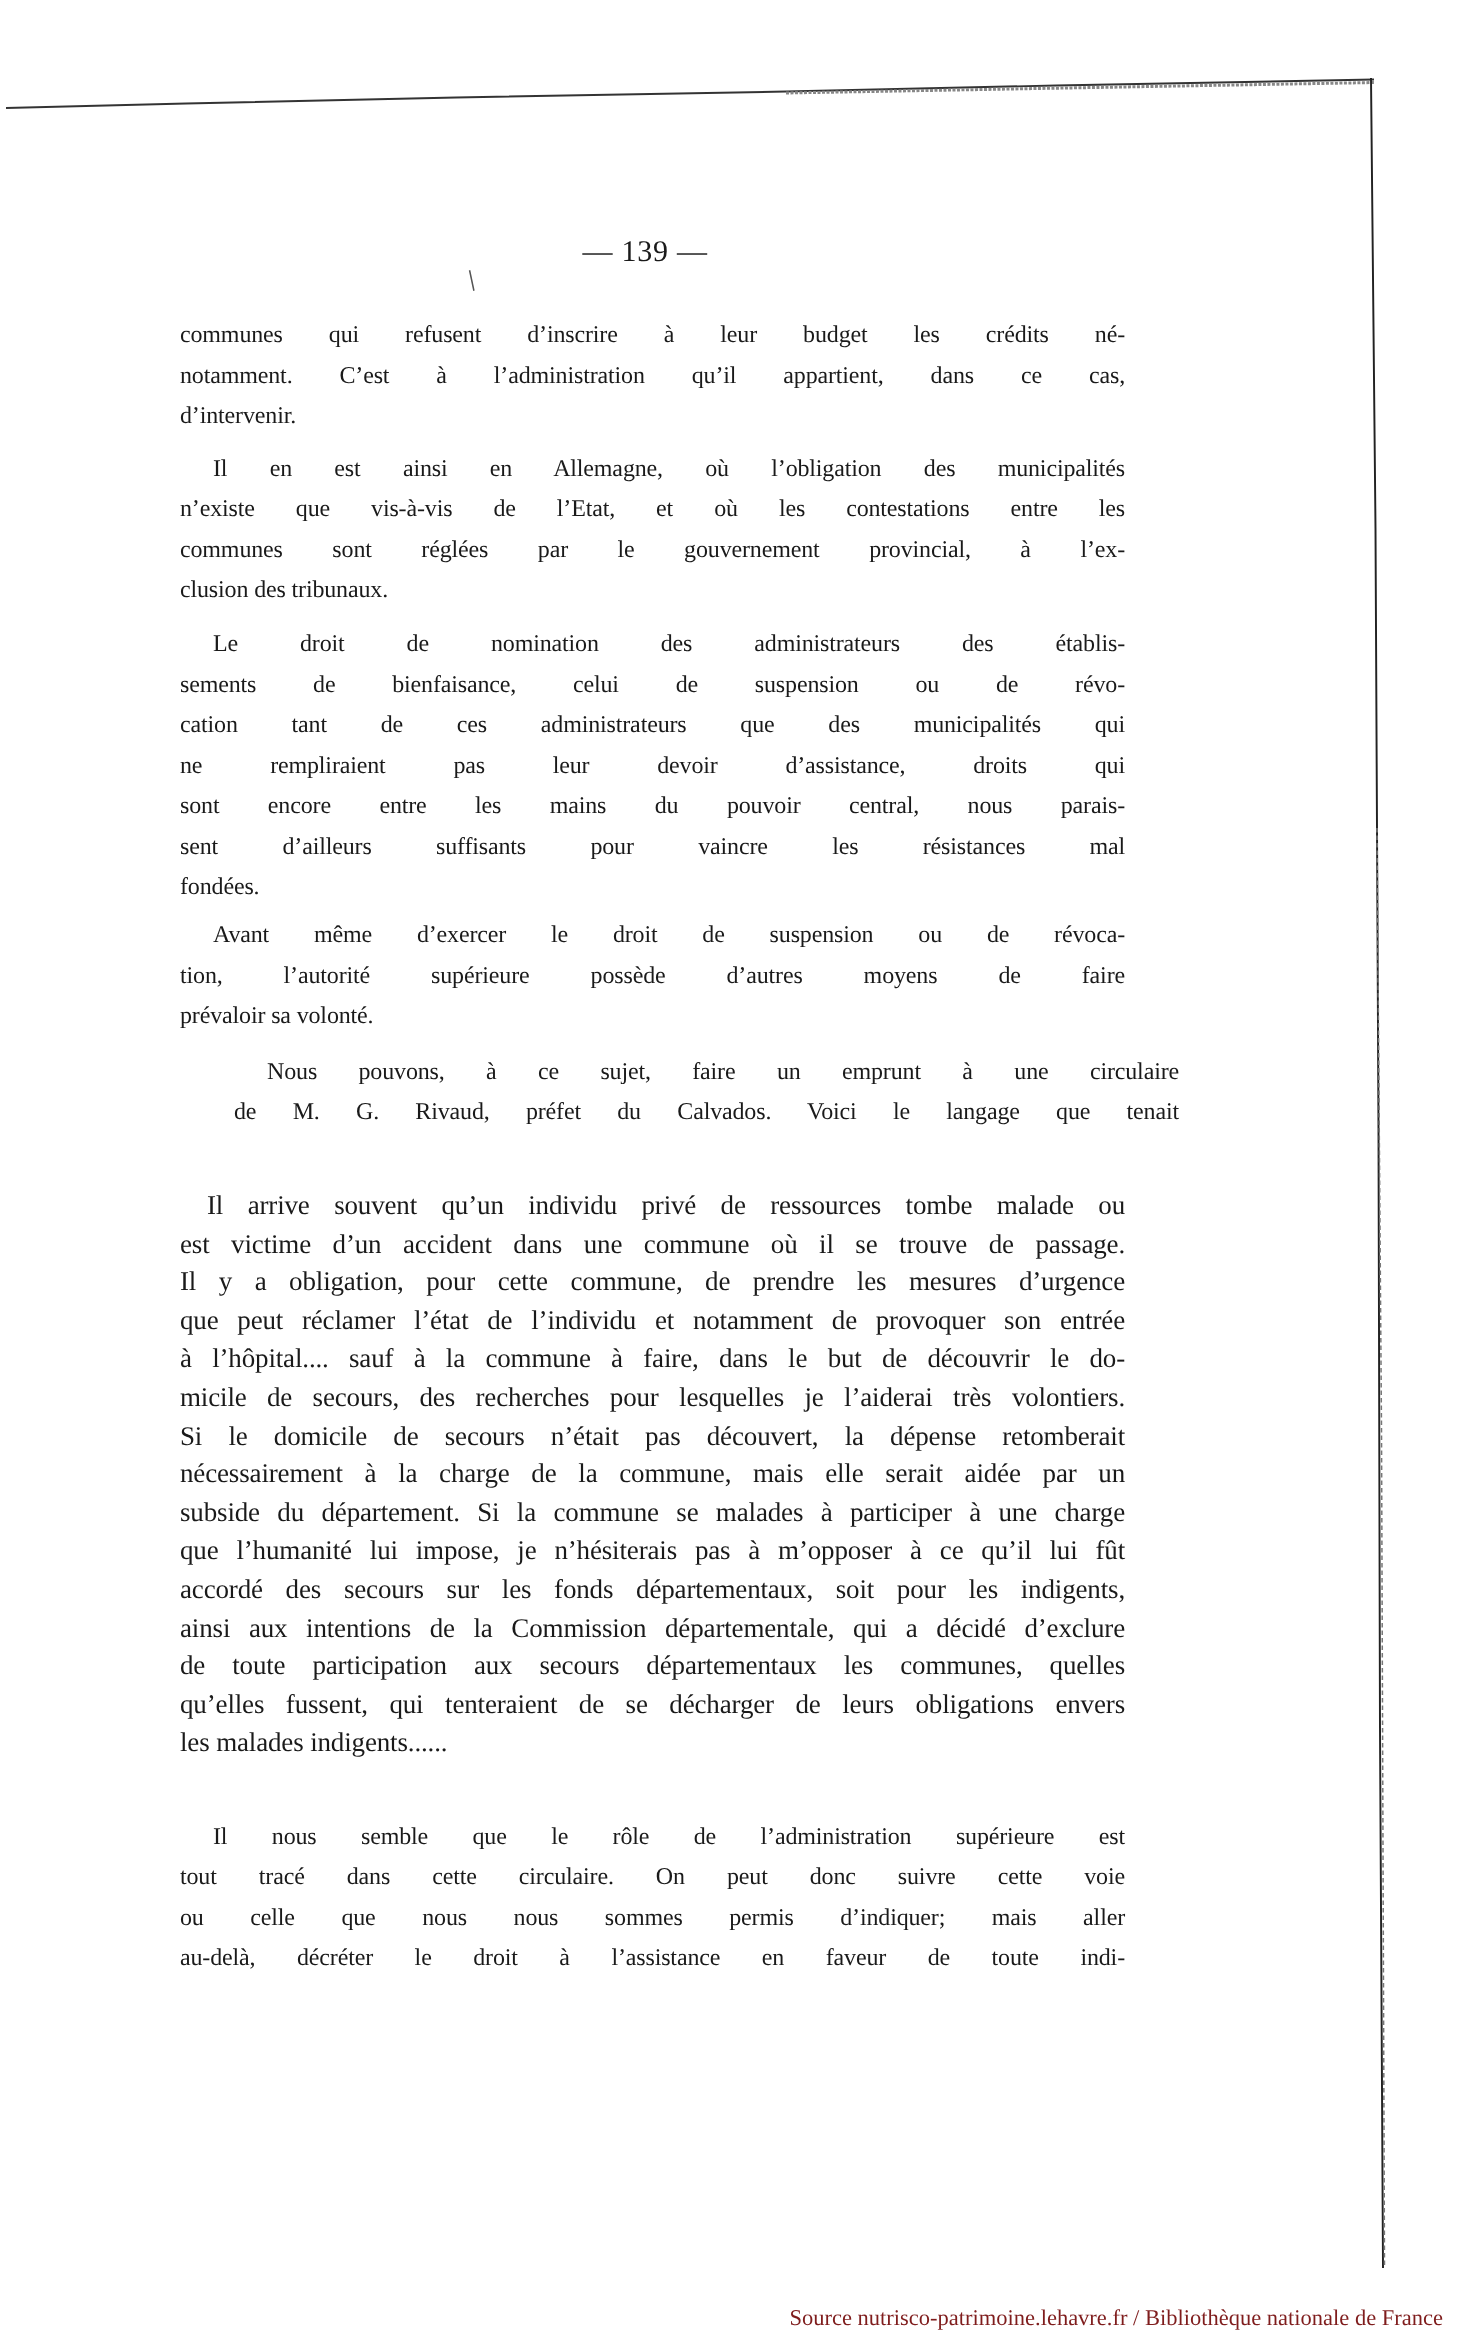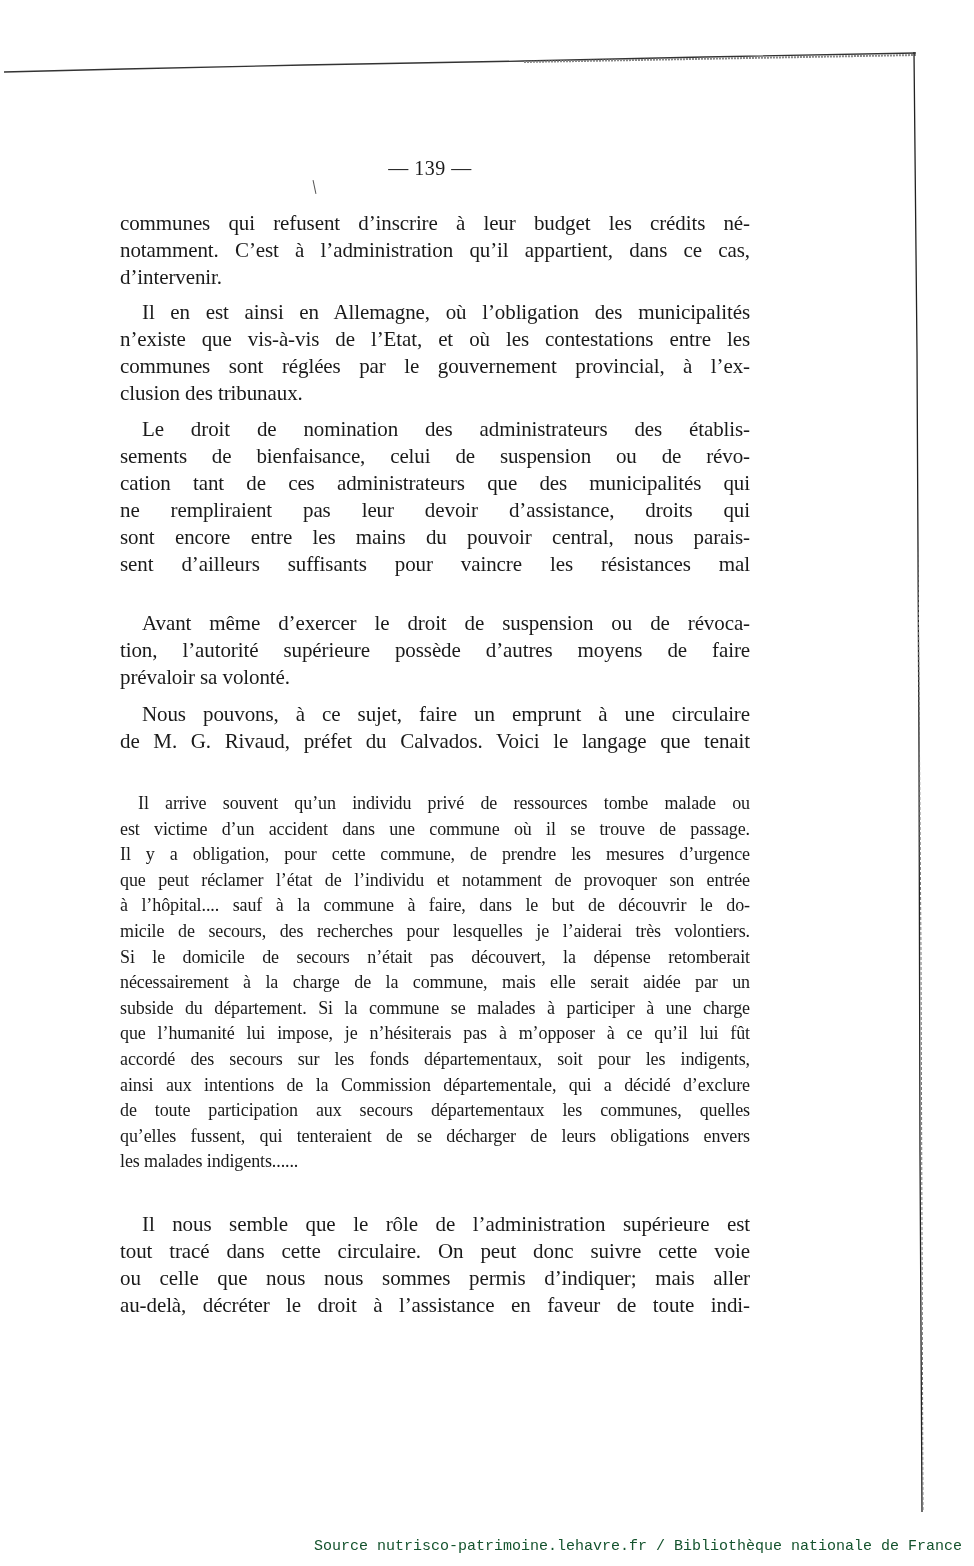--- a/index.html
+++ b/index.html
@@ -57,21 +57,21 @@
     }
     .text-block {
       position: absolute;
       left: 120px;
       width: 630px;
       font-family: "Liberation Serif", serif;
     }
     .para {
       margin: 0;
       text-align: justify;
-      font-size: 21px;
+      font-size: 16px;
       line-height: 27px;
       letter-spacing: -0.1px;
       word-spacing: 0px;
     }
     .para .line {
       display: block;
       text-align: justify;
       text-align-last: justify;
       white-space: nowrap;
       overflow: visible;
@@ -86,23 +86,23 @@
       font-size: 18px;
       line-height: 25.6px;
     }
     .quote .line.indent {
       padding-left: 18px;
     }
     .source-footer {
       position: absolute;
       right: 12px;
       top: 1538px;
-      font-family: Liberation Mono, monospace;
+      font-family: Liberation Serif, serif;
       font-size: 15px;
-      color: #14532d;
+      color: #7f1d1d;
       white-space: nowrap;
     }
   </style>
 </head>
 <body>
 
 <div class="page">
 
   <svg class="top-edge" viewBox="0 0 912 22" preserveAspectRatio="none">
     <path d="M0 20 L120 17 L300 13 L520 9 L700 5 L912 1" stroke="#333" stroke-width="1.3" fill="none"></path>
@@ -134,32 +134,33 @@
   </div>
 
   <div class="text-block" style="top: 416px;">
     <p class="para">
       <span class="line indent">Le droit de nomination des administrateurs des établis-</span>
       <span class="line">sements de bienfaisance, celui de suspension ou de révo-</span>
       <span class="line">cation tant de ces administrateurs que des municipalités qui</span>
       <span class="line">ne rempliraient pas leur devoir d’assistance, droits qui</span>
       <span class="line">sont encore entre les mains du pouvoir central, nous parais-</span>
       <span class="line">sent d’ailleurs suffisants pour vaincre les résistances mal</span>
+      <span class="line last">fondées.</span>
     </p>
   </div>
 
   <div class="text-block" style="top: 610px;">
     <p class="para">
       <span class="line indent">Avant même d’exercer le droit de suspension ou de révoca-</span>
       <span class="line">tion, l’autorité supérieure possède d’autres moyens de faire</span>
       <span class="line last">prévaloir sa volonté.</span>
     </p>
   </div>
 
-  <div class="text-block" style="top: 701px;">
+  <div class="text-block" style="top: 701px; margin-left: 36px;">
     <p class="para">
       <span class="line indent">Nous pouvons, à ce sujet, faire un emprunt à une circulaire</span>
       <span class="line">de M. G. Rivaud, préfet du Calvados. Voici le langage que tenait</span>
     </p>
   </div>
 
   <div class="text-block" style="top: 791px;">
     <p class="para quote">
       <span class="line indent">Il arrive souvent qu’un individu privé de ressources tombe malade ou</span>
       <span class="line">est victime d’un accident dans une commune où il se trouve de passage.</span>

